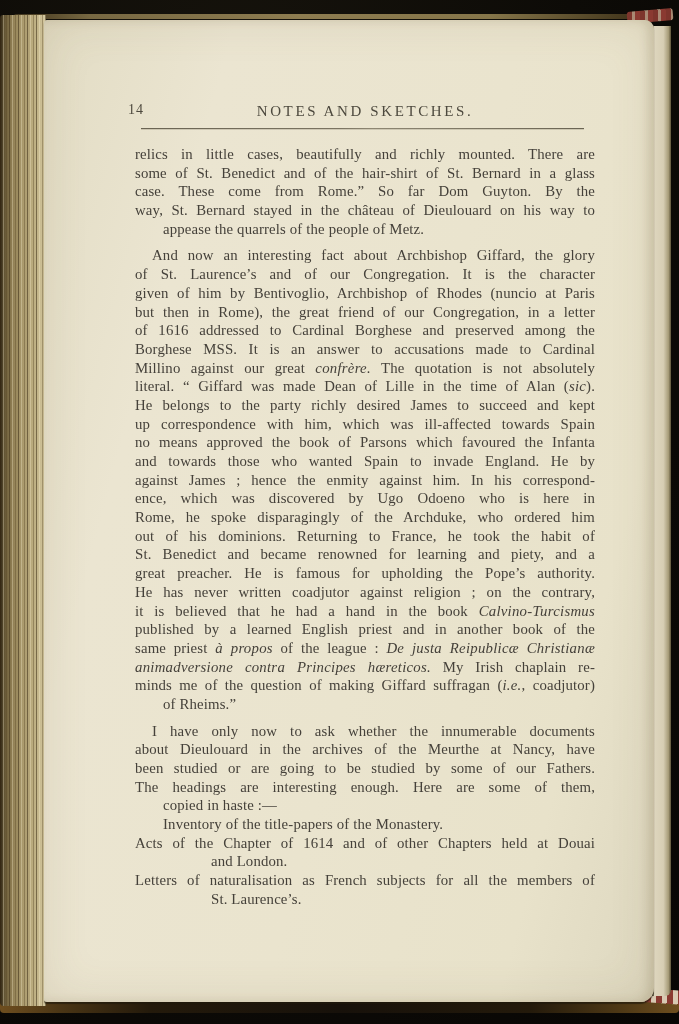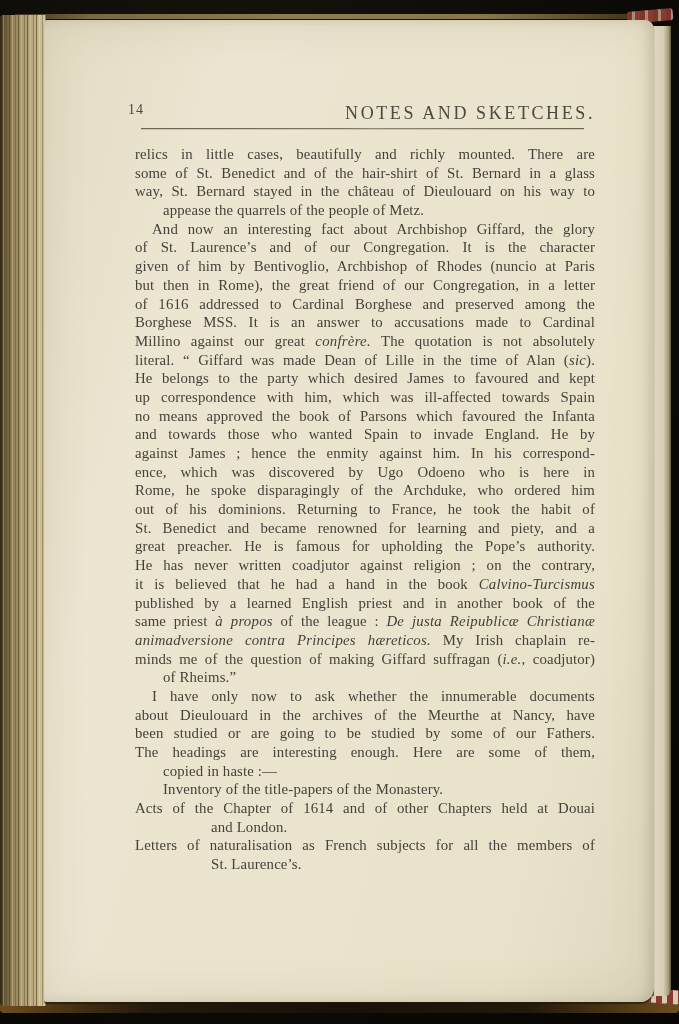--- a/index.html
+++ b/index.html
@@ -56,35 +56,35 @@
     background:linear-gradient(105deg, #e2dcc4 0%, #ebe5d1 22%, #eae4ce 55%, #e8e2ca 82%, #ddd7bf 100%);
     border-radius:3px 9px 14px 3px;
     box-shadow:inset 0 0 46px rgba(118,100,58,.14), inset -6px 0 10px rgba(110,95,55,.18), 0 2px 1px rgba(30,25,10,.65);
   }
   .folio{
     position:absolute;left:84px;top:82px;width:60px;
     font-size:14px;color:#4d493e;letter-spacing:1px;
   }
   .running-header{
     position:absolute;left:91px;top:83px;width:460px;
-    text-align:right;font-size:18px;letter-spacing:2.6px;color:#4d493e;
+    text-align:center;font-size:15px;letter-spacing:2.6px;color:#4d493e;
   }
   .header-rule{
     position:absolute;left:97px;top:108px;width:443px;height:1px;
     background:linear-gradient(90deg, #6a6453 0%, #7b7462 45%, #8e8773 52%, #6a6453 100%);
     box-shadow:0 1px 0 rgba(120,112,90,.25);
   }
   .text-block{
     position:absolute;left:91px;top:125px;width:460px;
     font-size:14.8px;line-height:18.68px;color:#45413a;
     letter-spacing:.15px;
   }
   .line{text-align:justify;text-align-last:justify;white-space:normal;}
   .line.end{text-align-last:left;margin-left:28px;}
-  .line.para{text-indent:17px;}
+  .line.para{text-indent:17px;margin-top:8px;}
   .line.hang{padding-left:48px;}
   .line em{font-style:italic;letter-spacing:.25px;}
 </style>
 </head>
 <body>
 
 <div class="scene">
   <div class="top-edge"></div>
   <div class="bottom-cover"></div>
   <div class="headband-top"></div>
@@ -92,31 +92,32 @@
   <div class="left-stack"></div>
   <div class="adjacent-edge"></div>
 
   <div class="page">
     <div class="folio">14</div>
     <div class="running-header">NOTES AND SKETCHES.</div>
     <div class="header-rule"></div>
     <div class="text-block">
         <div class="line"><span>relics in little cases, beautifully and richly mounted. There are</span></div>
         <div class="line"><span>some of St. Benedict and of the hair-shirt of St. Bernard in a glass</span></div>
+        <div class="line"><span>case. These come from Rome.” So far Dom Guyton. By the</span></div>
         <div class="line"><span>way, St. Bernard stayed in the château of Dieulouard on his way to</span></div>
         <div class="line end"><span>appease the quarrels of the people of Metz.</span></div>
         <div class="line para"><span>And now an interesting fact about Archbishop Giffard, the glory</span></div>
         <div class="line"><span>of St. Laurence’s and of our Congregation. It is the character</span></div>
         <div class="line"><span>given of him by Bentivoglio, Archbishop of Rhodes (nuncio at Paris</span></div>
         <div class="line"><span>but then in Rome), the great friend of our Congregation, in a letter</span></div>
         <div class="line"><span>of 1616 addressed to Cardinal Borghese and preserved among the</span></div>
         <div class="line"><span>Borghese MSS. It is an answer to accusations made to Cardinal</span></div>
         <div class="line"><span>Millino against our great </span><em>confrère.</em><span> The quotation is not absolutely</span></div>
         <div class="line"><span>literal. “ Giffard was made Dean of Lille in the time of Alan (</span><em>sic</em><span>).</span></div>
-        <div class="line"><span>He belongs to the party which desired James to favoured and kept</span></div>
+        <div class="line"><span>He belongs to the party richly desired James to succeed and kept</span></div>
         <div class="line"><span>up correspondence with him, which was ill-affected towards Spain</span></div>
         <div class="line"><span>no means approved the book of Parsons which favoured the Infanta</span></div>
         <div class="line"><span>and towards those who wanted Spain to invade England. He by</span></div>
         <div class="line"><span>against James ; hence the enmity against him. In his correspond-</span></div>
         <div class="line"><span>ence, which was discovered by Ugo Odoeno who is here in</span></div>
         <div class="line"><span>Rome, he spoke disparagingly of the Archduke, who ordered him</span></div>
         <div class="line"><span>out of his dominions. Returning to France, he took the habit of</span></div>
         <div class="line"><span>St. Benedict and became renowned for learning and piety, and a</span></div>
         <div class="line"><span>great preacher. He is famous for upholding the Pope’s authority.</span></div>
         <div class="line"><span>He has never written coadjutor against religion ; on the contrary,</span></div>

